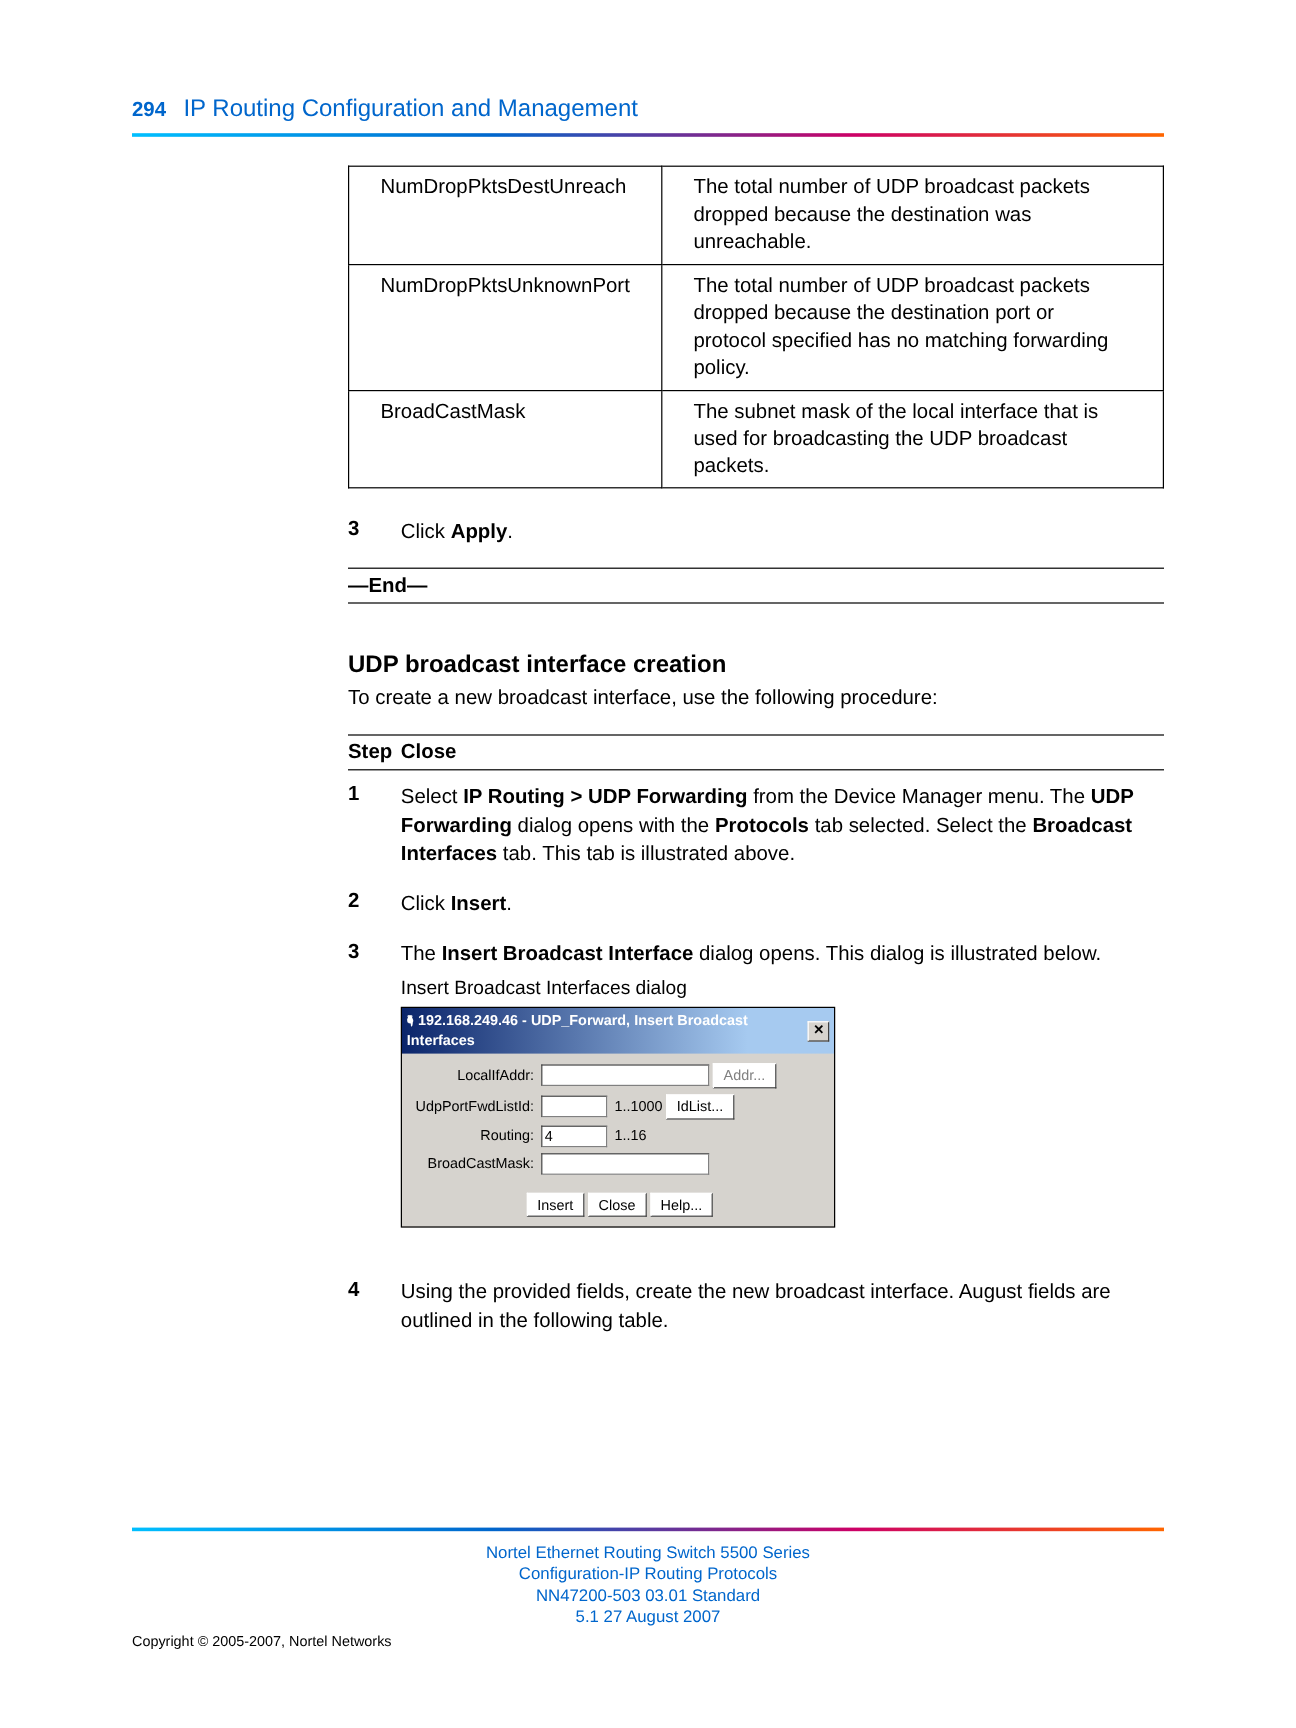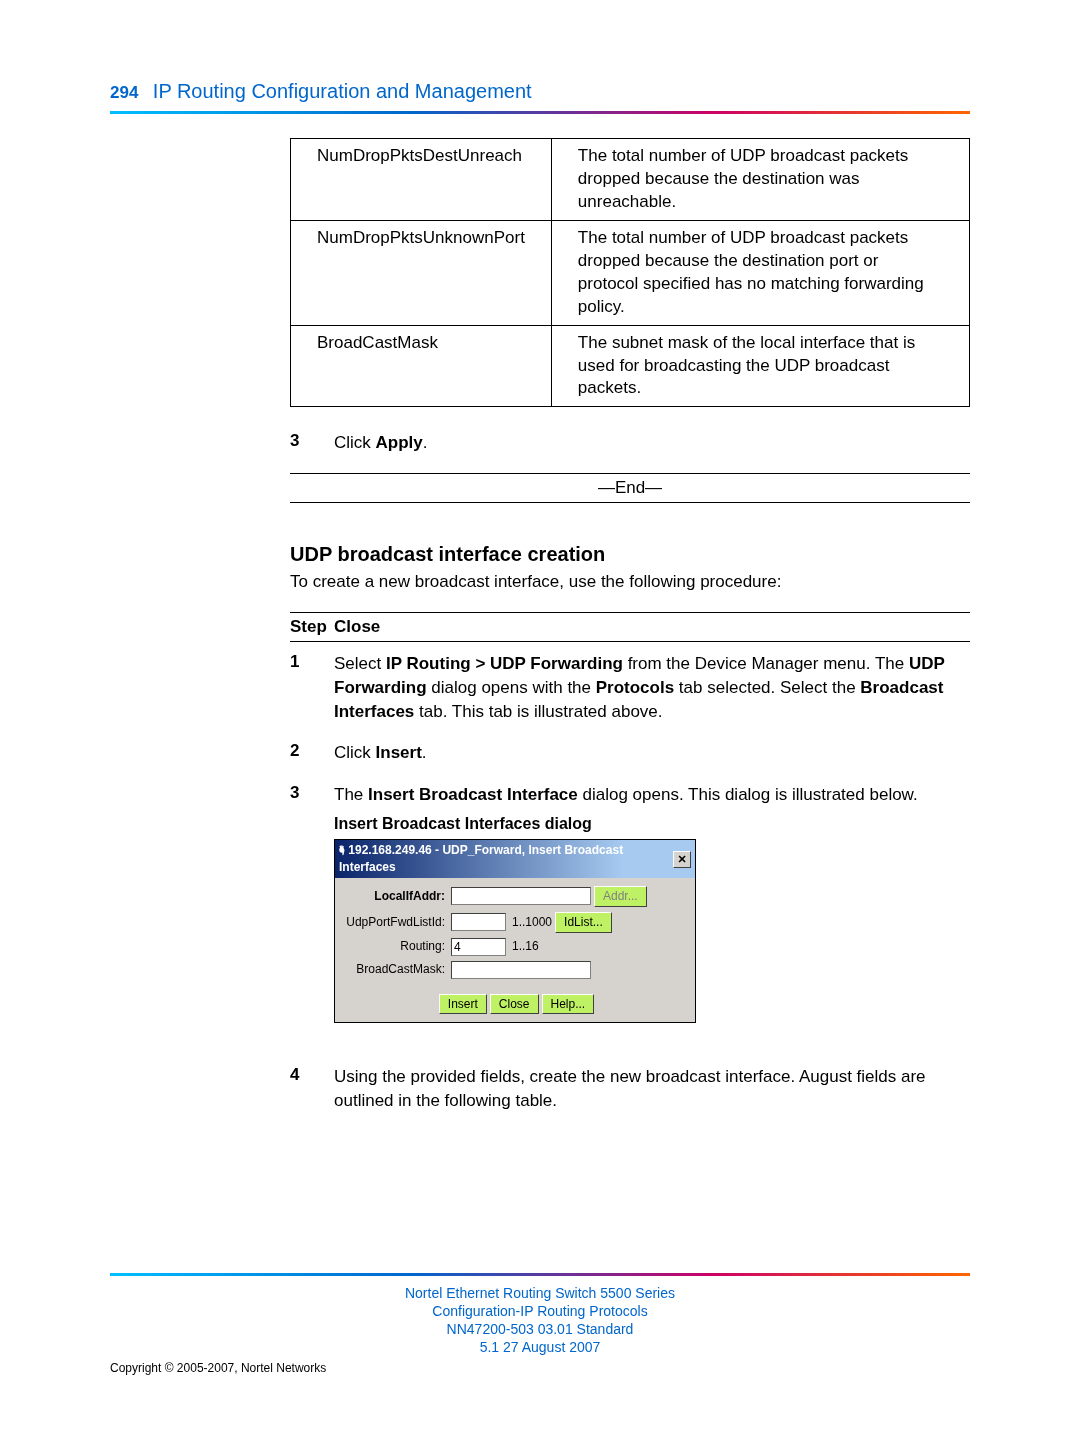--- a/index.html
+++ b/index.html
@@ -76,22 +76,22 @@
   }
   .end-block {
     margin: 10px 0 40px 0;
   }
   .end-rule {
     border: 0;
     border-top: 1px solid #000;
     margin: 4px 0;
   }
   .end-text {
-    text-align: center;
-    font-weight: normal;
+    text-align: left;
+    font-weight: bold;
     font-size: 17px;
   }
   h2.section {
     font-size: 20px;
     font-weight: bold;
     margin: 0 0 4px 0;
   }
   .intro {
     font-size: 17px;
     line-height: 1.4;
@@ -110,21 +110,21 @@
     font-weight: bold;
     font-size: 17px;
   }
   .step-action-header .labels .c1 { width: 44px; }
   .step-action-header .bottom-rule {
     border: 0;
     border-top: 1px solid #000;
     margin: 4px 0 0 0;
   }
   .figure-caption {
-    font-weight: bold;
+    font-weight: normal;
     font-size: 16px;
     margin: 6px 0 4px 0;
     display: block;
   }
   
   .dialog {
     width: 360px;
     border: 1px solid #000;
     background: #d6d3ce;
     font-size: 12px;
@@ -161,40 +161,40 @@
     display: flex;
     align-items: center;
     margin-bottom: 5px;
   }
   .dlg-label {
     width: 100px;
     text-align: right;
     padding-right: 6px;
     font-size: 12px;
   }
-  .dlg-label.bold { font-weight: bold; }
+  .dlg-label.bold { font-weight: normal; }
   .dlg-input {
     height: 18px;
     border: 1px solid #808080;
     border-top-color: #404040;
     border-left-color: #404040;
     background: #fff;
     box-sizing: border-box;
   }
   .dlg-input.short { width: 55px; }
   .dlg-input.long { width: 140px; }
   .dlg-hint {
     font-size: 12px;
     color: #000;
     margin-left: 6px;
   }
   .dlg-btn {
     display: inline-block;
     padding: 1px 8px;
-    background: #bef264;
+    background: #ffffff;
     border: 1px solid #fff;
     border-right-color: #404040;
     border-bottom-color: #404040;
     font-size: 12px;
     margin-left: 3px;
     color: #000;
   }
   .dlg-btn.disabled { color: #808080; }
   .dlg-buttons {
     text-align: center;

